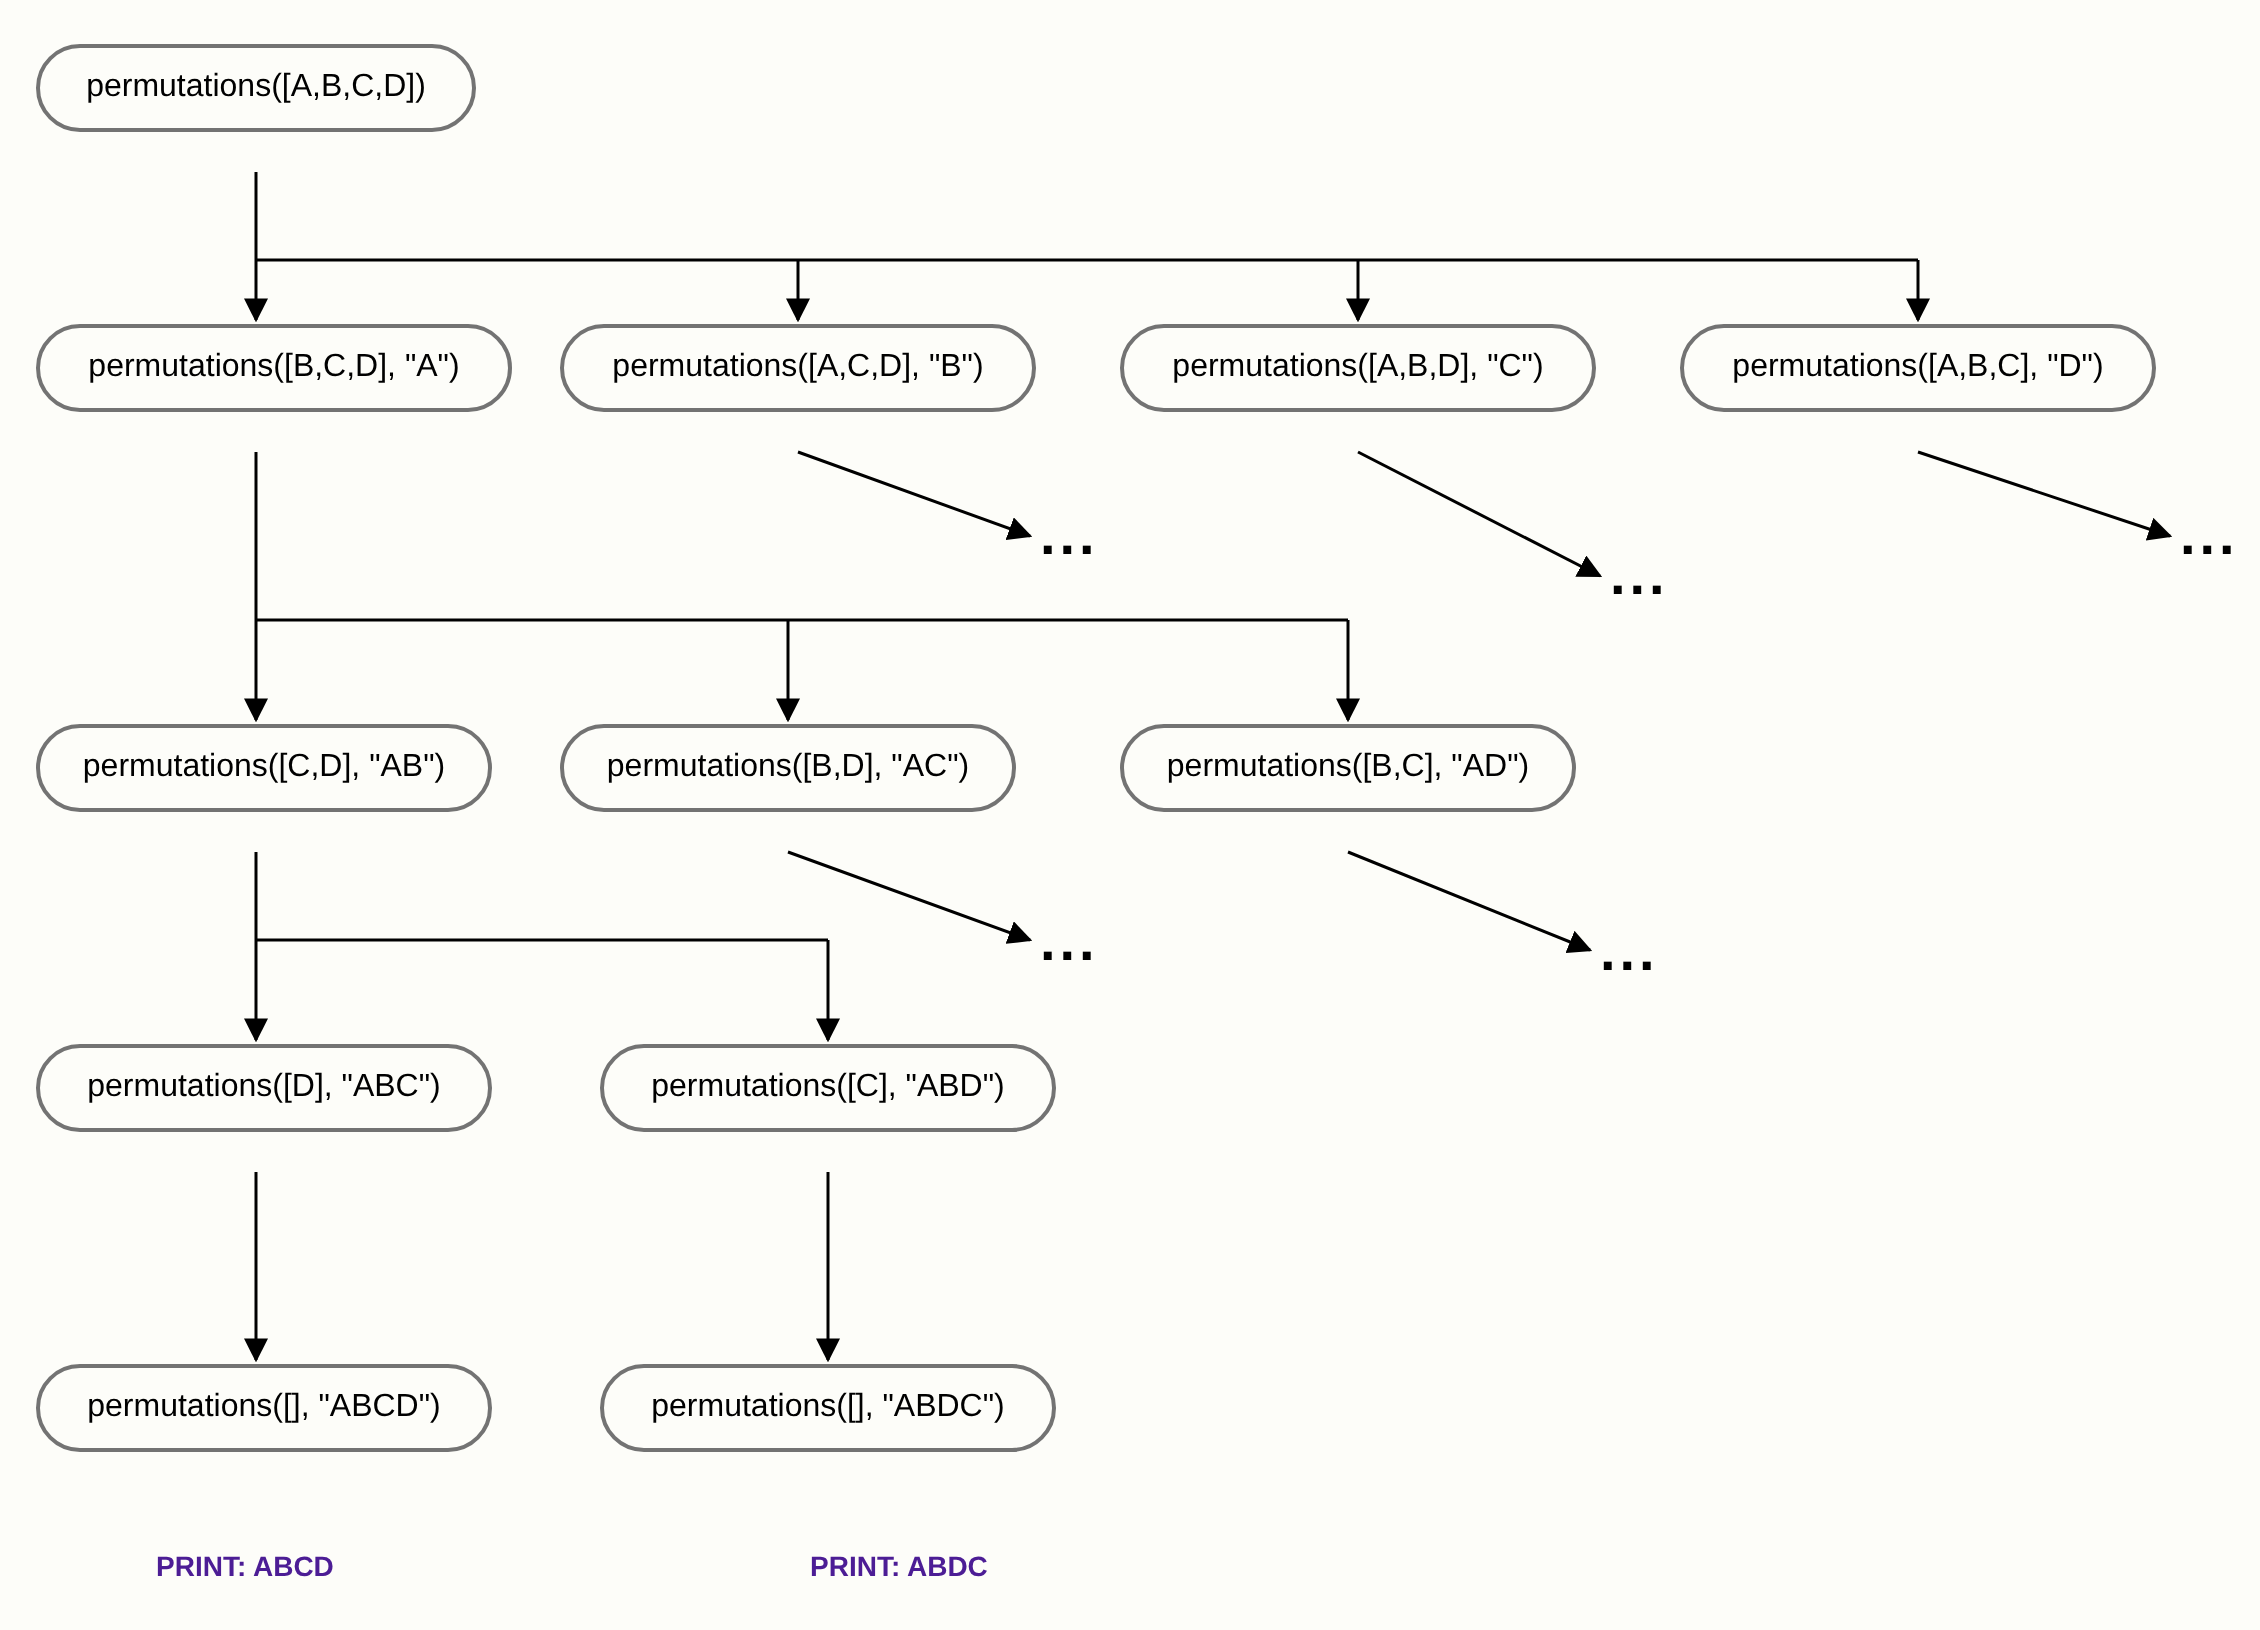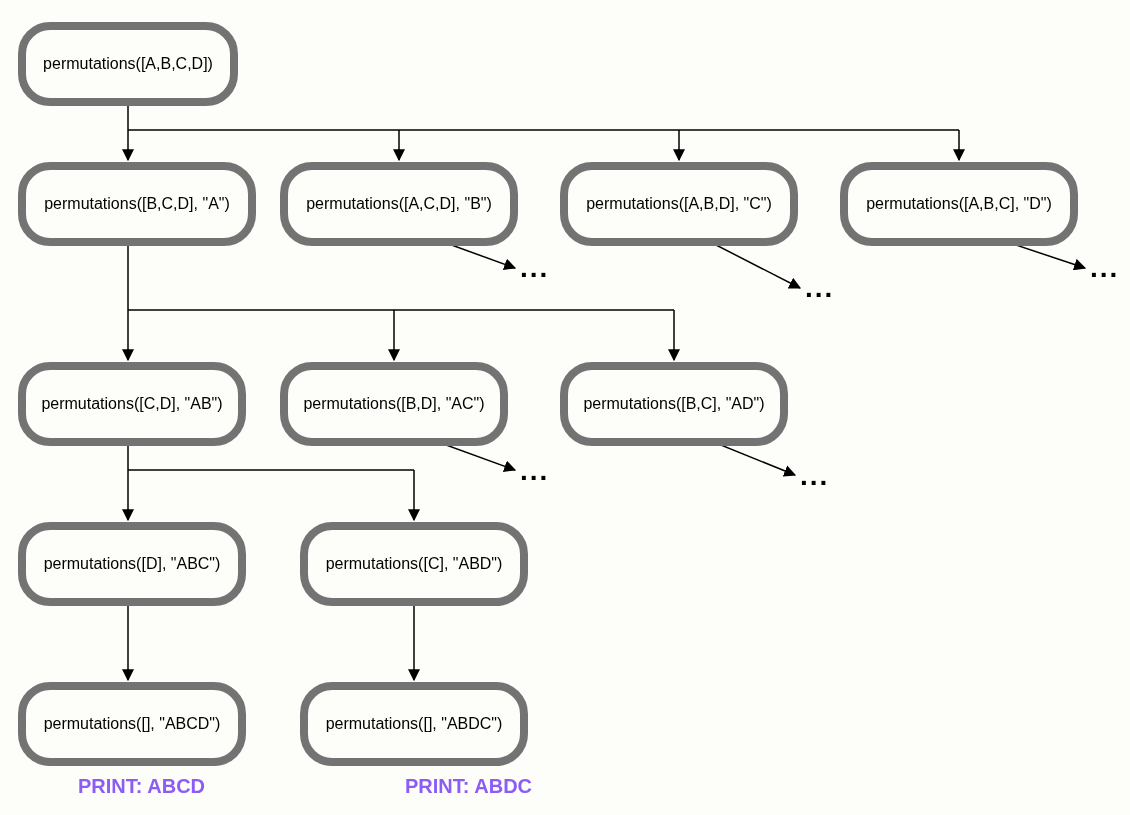--- a/index.html
+++ b/index.html
@@ -6,37 +6,37 @@
   body{
     width:1130px;height:815px;
     background:#fdfdf9;
     font-family:Arial,Helvetica,sans-serif;
     font-size:16px;
     color:#000;
     position:relative;
   }
   .node{
     position:absolute;
-    border:8px solid #737373;
+    border:2px solid #737373;
     border-radius:32px;
     background:#fdfdf9;
     display:flex;
     align-items:center;
     justify-content:center;
     padding:0 18px;
-    height:84px;
+    height:44px;
     box-sizing:border-box;
     white-space:nowrap;
     z-index:2;
   }
   .leaf-label{
     position:absolute;
-    color:#8b5cf6;
+    color:#4c1d95;
     font-weight:bold;
-    font-size:20px;
+    font-size:14px;
     z-index:2;
   }
   .dots{
     position:absolute;
     font-size:28px;
     font-weight:bold;
     letter-spacing:2px;
     z-index:2;
   }
   svg.edges{

